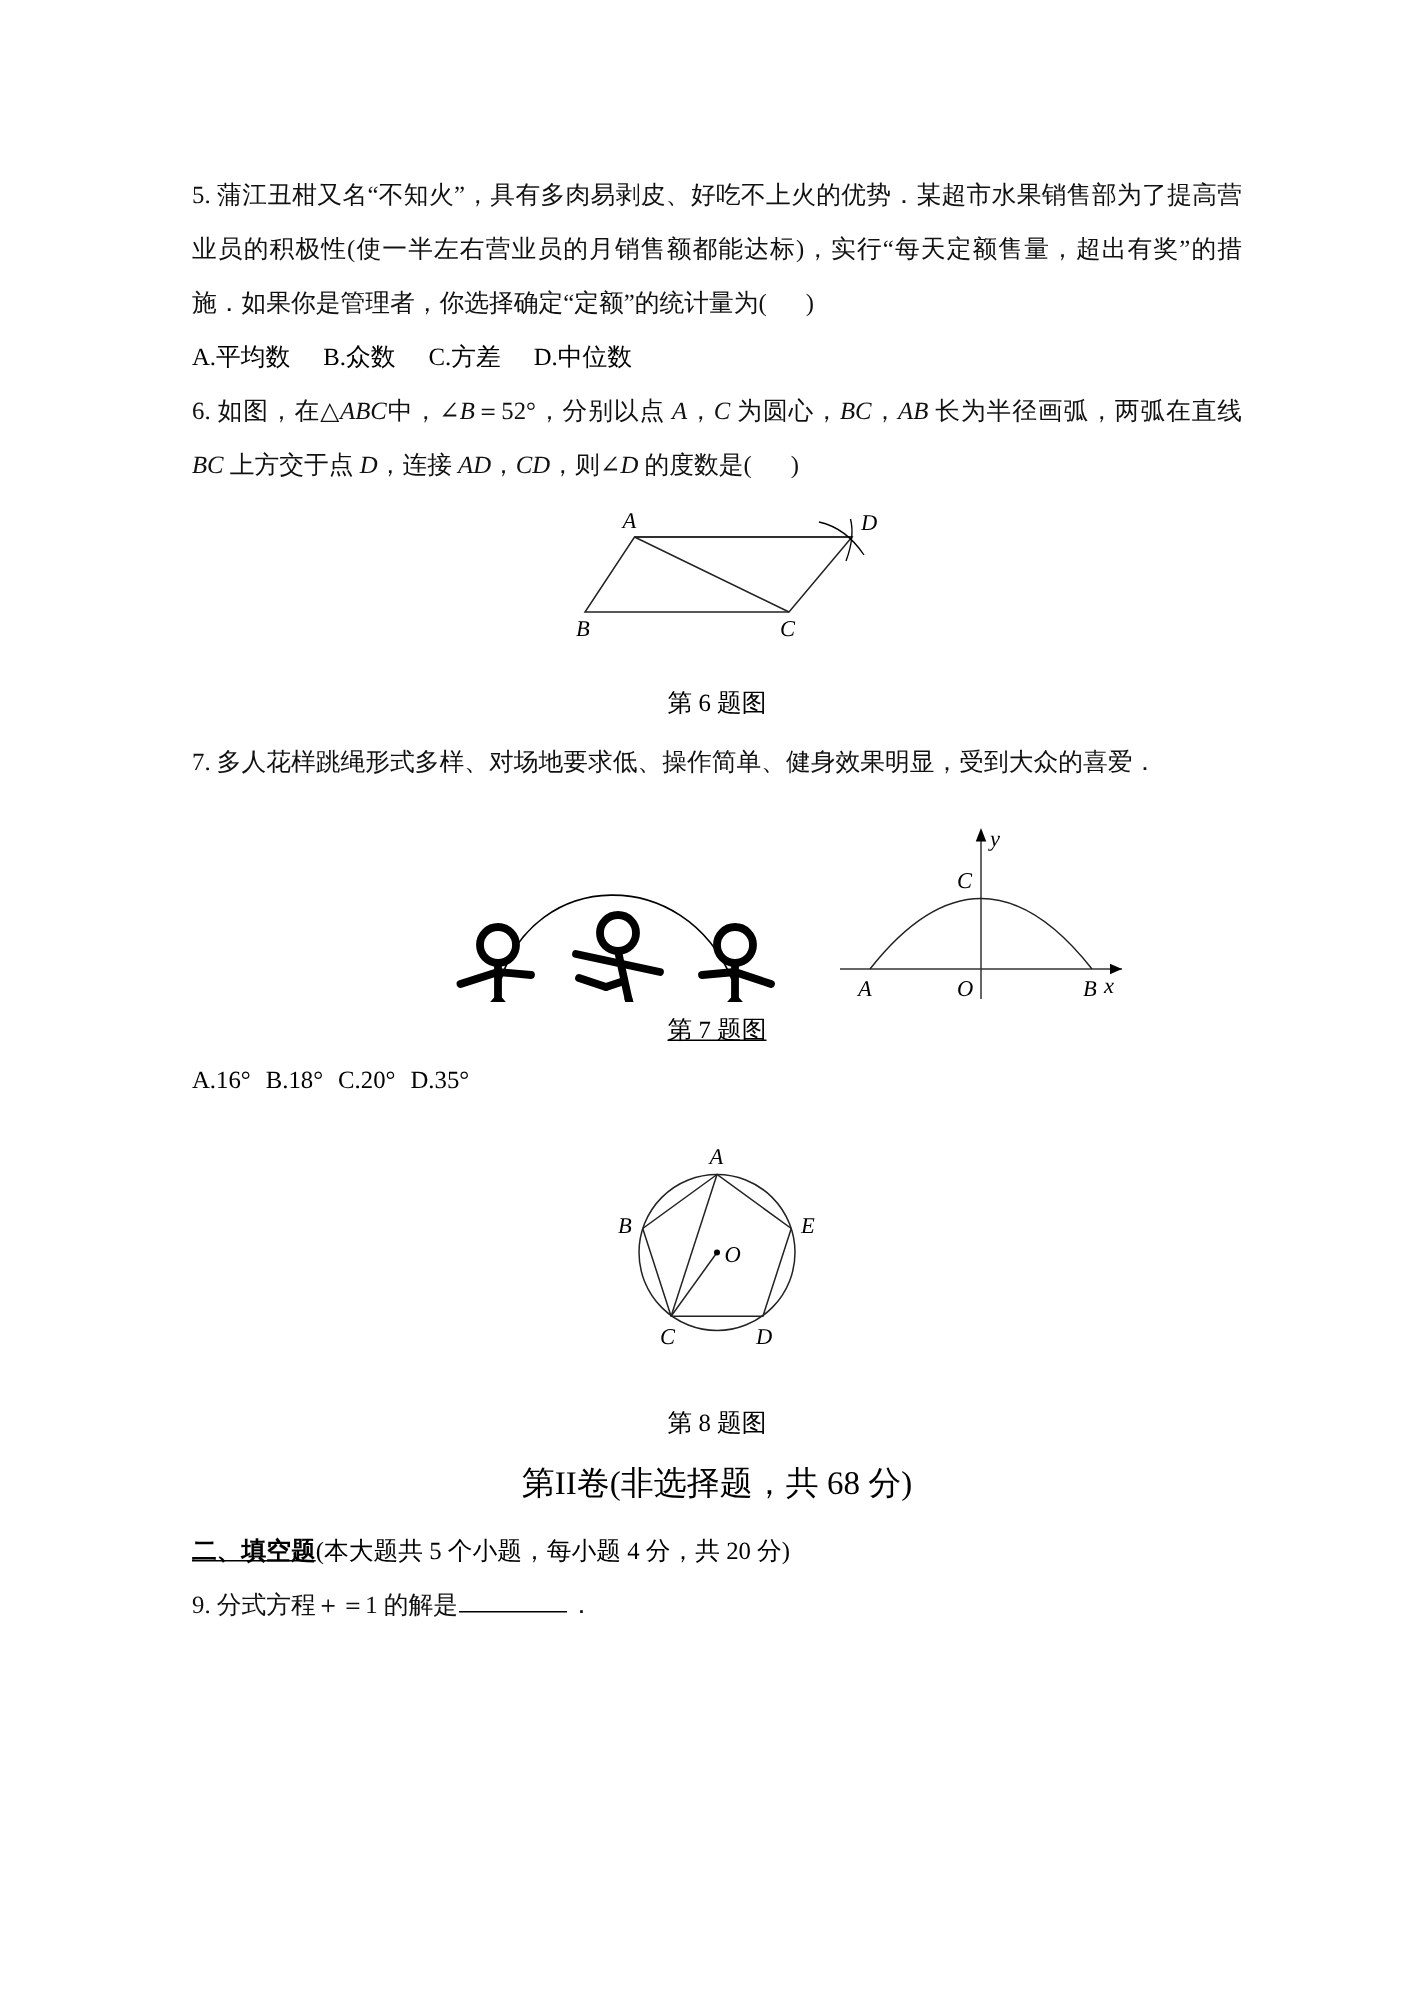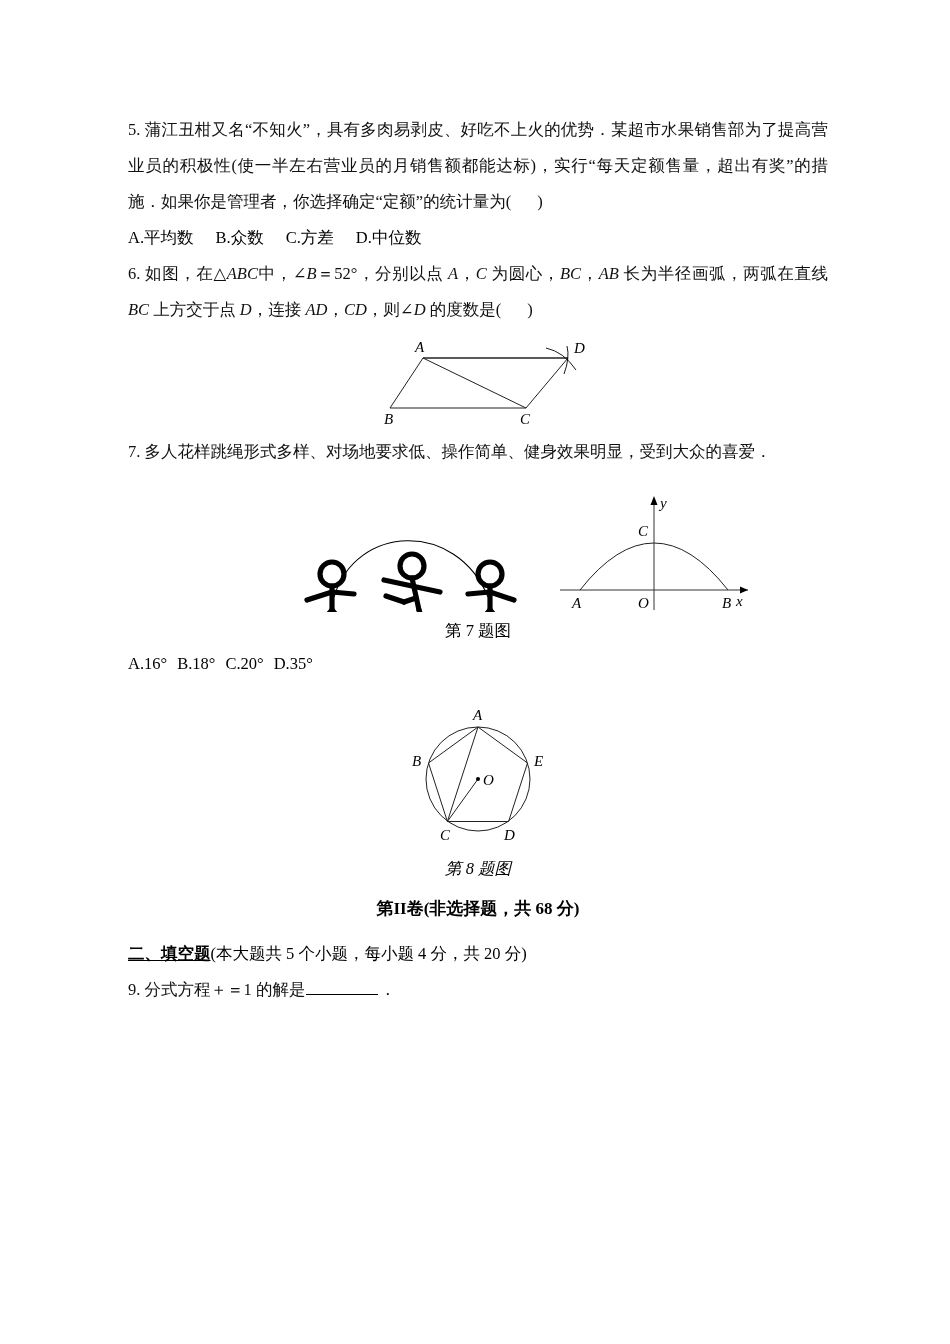--- a/index.html
+++ b/index.html
@@ -65,23 +65,23 @@
     width: 100%;
   }
   .fig-caption {
     text-align: center;
     font-size: 16.5px;
     line-height: 30px;
     margin-top: 4px;
   }
   .center-head {
     text-align: center;
-    font-size: 17px;
+    font-size: 22px;
     line-height: 34px;
-    font-weight: 700;
+    font-weight: 400;
   }
   .sec-head {
     font-size: 16.5px;
     line-height: 36px;
   }
   .sec-head b { font-weight: 700; text-decoration: underline; }
   svg { display: block; }
   .svg-center { margin: 0 auto; }
   text.lbl {
     font-family: "Liberation Serif", "DejaVu Serif", serif;
@@ -153,20 +153,21 @@
 
         <path class="stroke-thin" d="M 178 10 Q 196 14 208 32"></path>
 
         <path class="stroke-thin" d="M 199 8 Q 202 20 196 36"></path>
 
         <text class="lbl" x="47" y="14">A</text>
         <text class="lbl" x="16" y="86">B</text>
         <text class="lbl" x="152" y="86">C</text>
         <text class="lbl" x="206" y="15">D</text>
       </svg>
+      <div class="fig-caption" style="margin-top:26px;">第 6 题图</div>
     </div>
 
     <div class="q-block" style="margin-top:6px;">
       <div class="q-line">7. 多人花样跳绳形式多样、对场地要求低、操作简单、健身效果明显，受到大众的喜爱．</div>
     </div>
 
 
     <div class="figure-wrap" style="margin-top:12px;">
       <svg class="svg-center" width="580" height="130" viewBox="0 0 580 130">
 
@@ -210,21 +211,21 @@
           <path class="stroke-fig" d="M 392 108 Q 466 14 540 108"></path>
 
           <text class="lbl" x="384" y="126">A</text>
           <text class="lbl" x="534" y="126">B</text>
           <text class="lbl" x="450" y="54">C</text>
           <text class="lbl" x="450" y="126">O</text>
           <text class="lbl" x="472" y="26">y</text>
           <text class="lbl" x="548" y="124">x</text>
         </g>
       </svg>
-      <div class="fig-caption" style="">第 7 题图</div>
+      <div class="fig-caption" style="text-decoration:underline;">第 7 题图</div>
     </div>
 
 
     <div class="opts">
       <span>A.</span><span>16°</span><span class="opt-sp-sm"></span><span>B.</span><span>18°</span><span class="opt-sp-sm"></span><span>C.</span><span>20°</span><span class="opt-sp-sm"></span><span>D.</span><span>35°</span>
     </div>
 
     <div class="figure-wrap" style="margin-top:22px;">
       <svg class="svg-center" width="180" height="150" viewBox="0 0 180 150">
 
@@ -238,21 +239,21 @@
 
         <circle class="dot" cx="90" cy="75" r="2"></circle>
 
         <text class="lbl" x="85" y="16">A</text>
         <text class="lbl" x="24" y="62">B</text>
         <text class="lbl" x="52" y="136">C</text>
         <text class="lbl" x="116" y="136">D</text>
         <text class="lbl" x="146" y="62">E</text>
         <text class="lbl" x="95" y="81">O</text>
       </svg>
-      <div class="fig-caption" style="margin-top:0;font-style:italic;">第 8 题图</div>
+      <div class="fig-caption" style="margin-top:24px;">第 8 题图</div>
     </div>
 
     <div class="center-head" style="margin-top:8px;">
       <span>第II卷(非选择题，共 68 分)</span>
     </div>
 
     <div class="sec-head" style="margin-top:10px;">
       <b>二、填空题</b><span>(本大题共 5 个小题，每小题 4 分，共 20 分)</span>
     </div>
 

